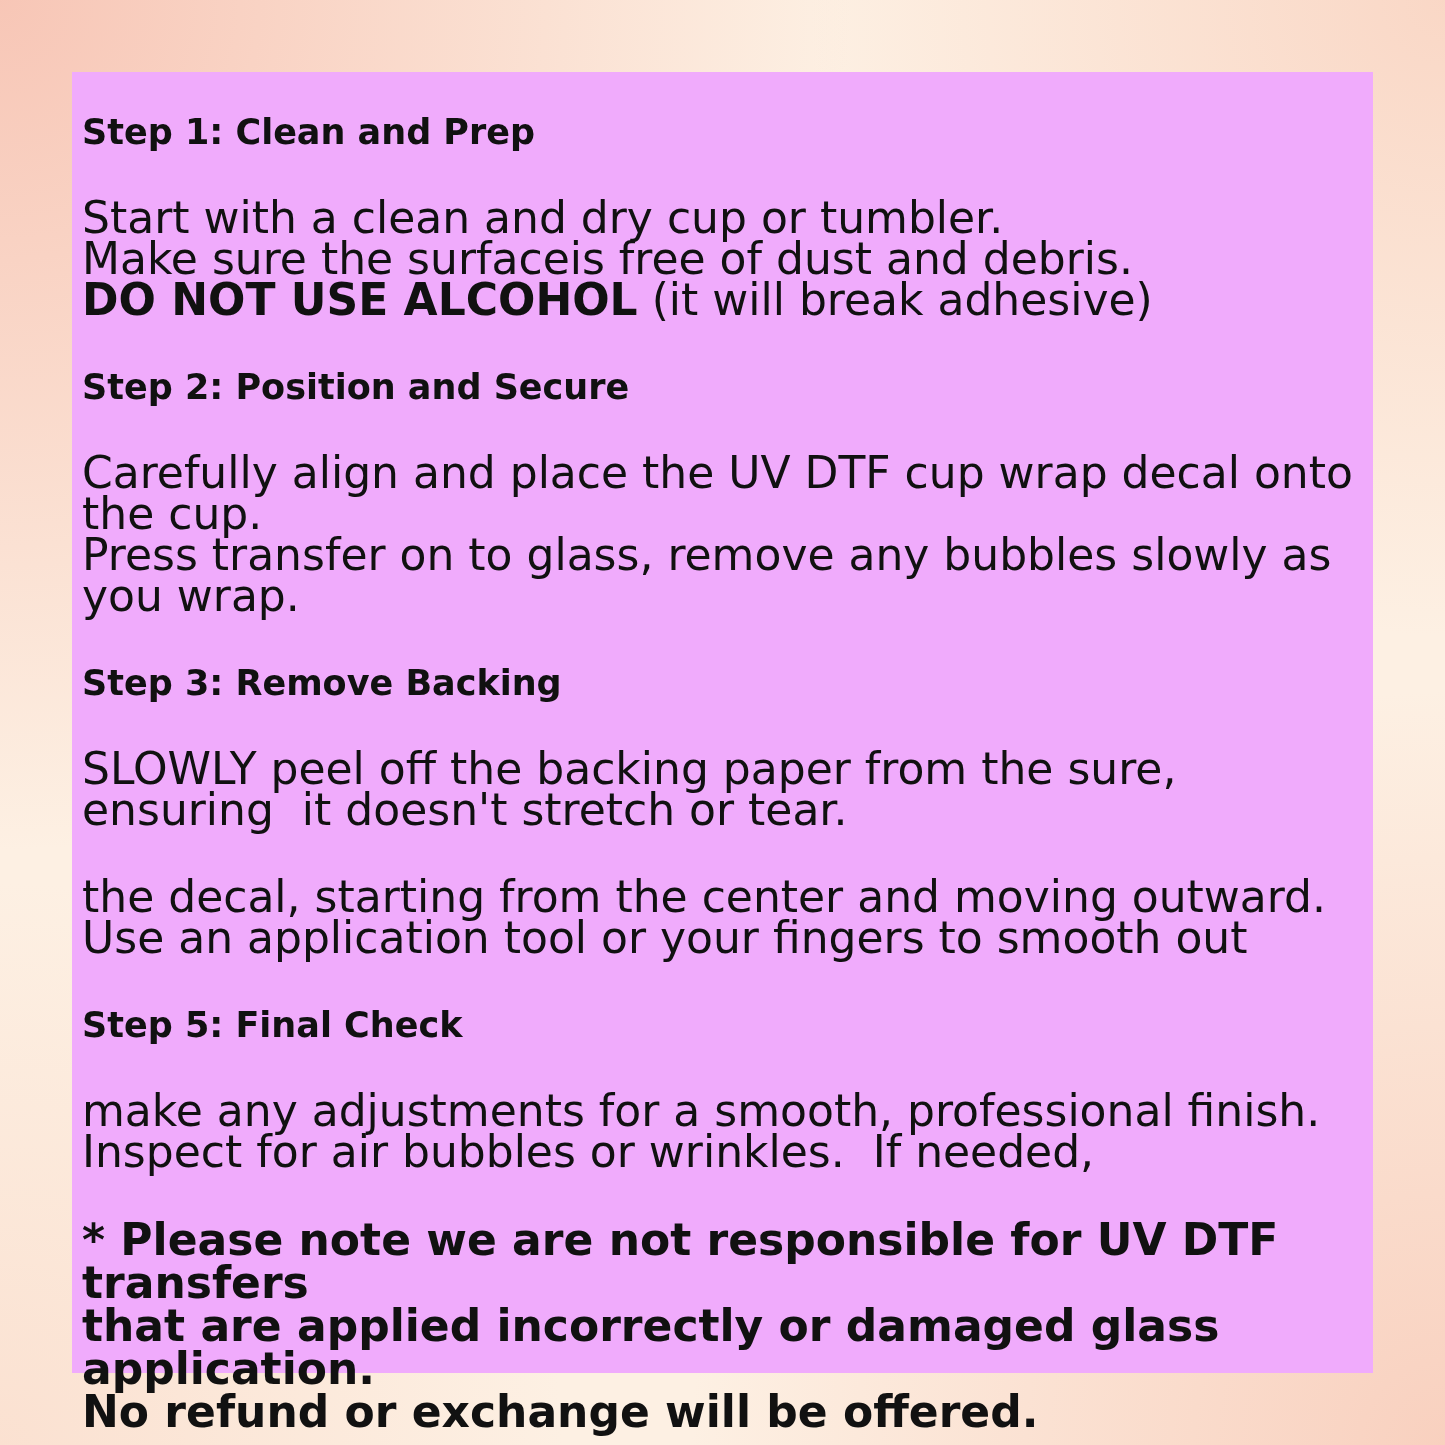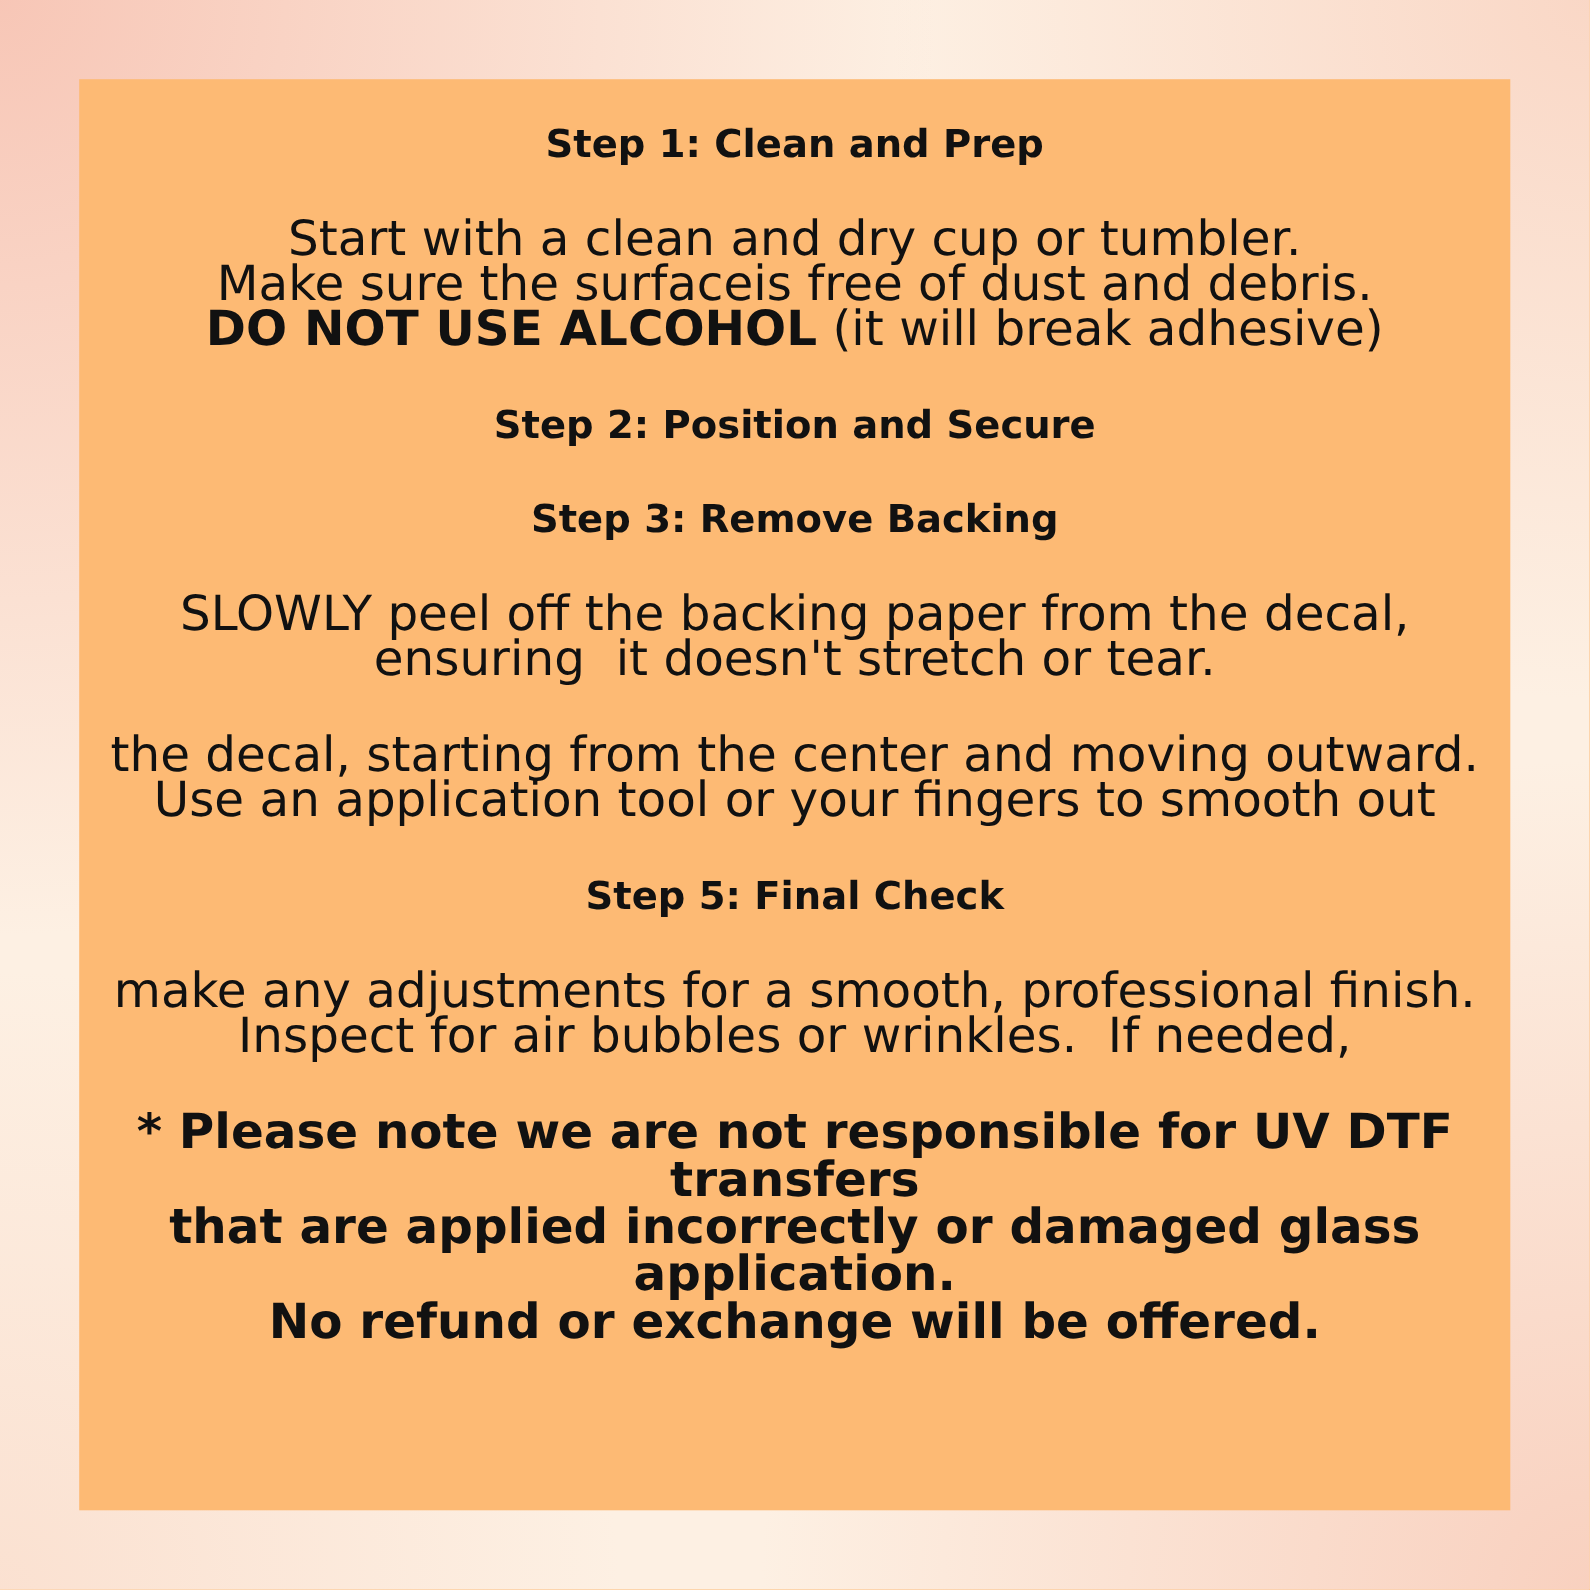--- a/index.html
+++ b/index.html
@@ -17,24 +17,23 @@
       radial-gradient(90% 90% at 100% 100%, rgba(248,205,187,0.9) 0%, rgba(248,205,187,0) 58%),
       radial-gradient(75% 75% at 0% 100%, rgba(250,220,203,0.75) 0%, rgba(250,220,203,0) 52%),
       #fdf0e3;
   }
   .card {
     position: absolute;
     left: 72px;
     top: 72px;
     width: 1301px;
     height: 1301px;
-    background: #fdba74;
+    background: #f0abfc;
     box-sizing: border-box;
     padding: 39px 10px 0 10px;
-    text-align: center;
     color: #111111;
   }
   .step-heading {
     font-size: 35px;
     font-weight: bold;
     line-height: 42px;
     margin: 0 0 44px 0;
     white-space: pre-wrap;
   }
   .step-body {
@@ -62,26 +61,30 @@
     <div class="step-heading">Step 1: Clean and Prep</div>
     <div class="step-body">
       <div class="line">Start with a clean and dry cup or tumbler.</div>
       <div class="line">Make sure the surfaceis free of dust and debris.</div>
       <div class="line"><span class="b">DO NOT USE ALCOHOL</span><span> (it will break adhesive)</span></div>
     </div>
   </div>
 
   <div class="step">
     <div class="step-heading">Step 2: Position and Secure</div>
+    <div class="step-body">
+      <div class="line">Carefully align and place the UV DTF cup wrap decal onto the cup.</div>
+      <div class="line">Press transfer on to glass, remove any bubbles slowly as you wrap.</div>
+    </div>
   </div>
 
   <div class="step">
     <div class="step-heading">Step 3: Remove Backing</div>
     <div class="step-body">
-      <div class="line">SLOWLY peel off the backing paper from the decal,</div>
+      <div class="line">SLOWLY peel off the backing paper from the sure,</div>
       <div class="line">ensuring  it doesn't stretch or tear.</div>
     </div>
   </div>
 
   <div class="step">
     <div class="step-body">
       <div class="line">the decal, starting from the center and moving outward.</div>
       <div class="line">Use an application tool or your fingers to smooth out</div>
     </div>
   </div>

